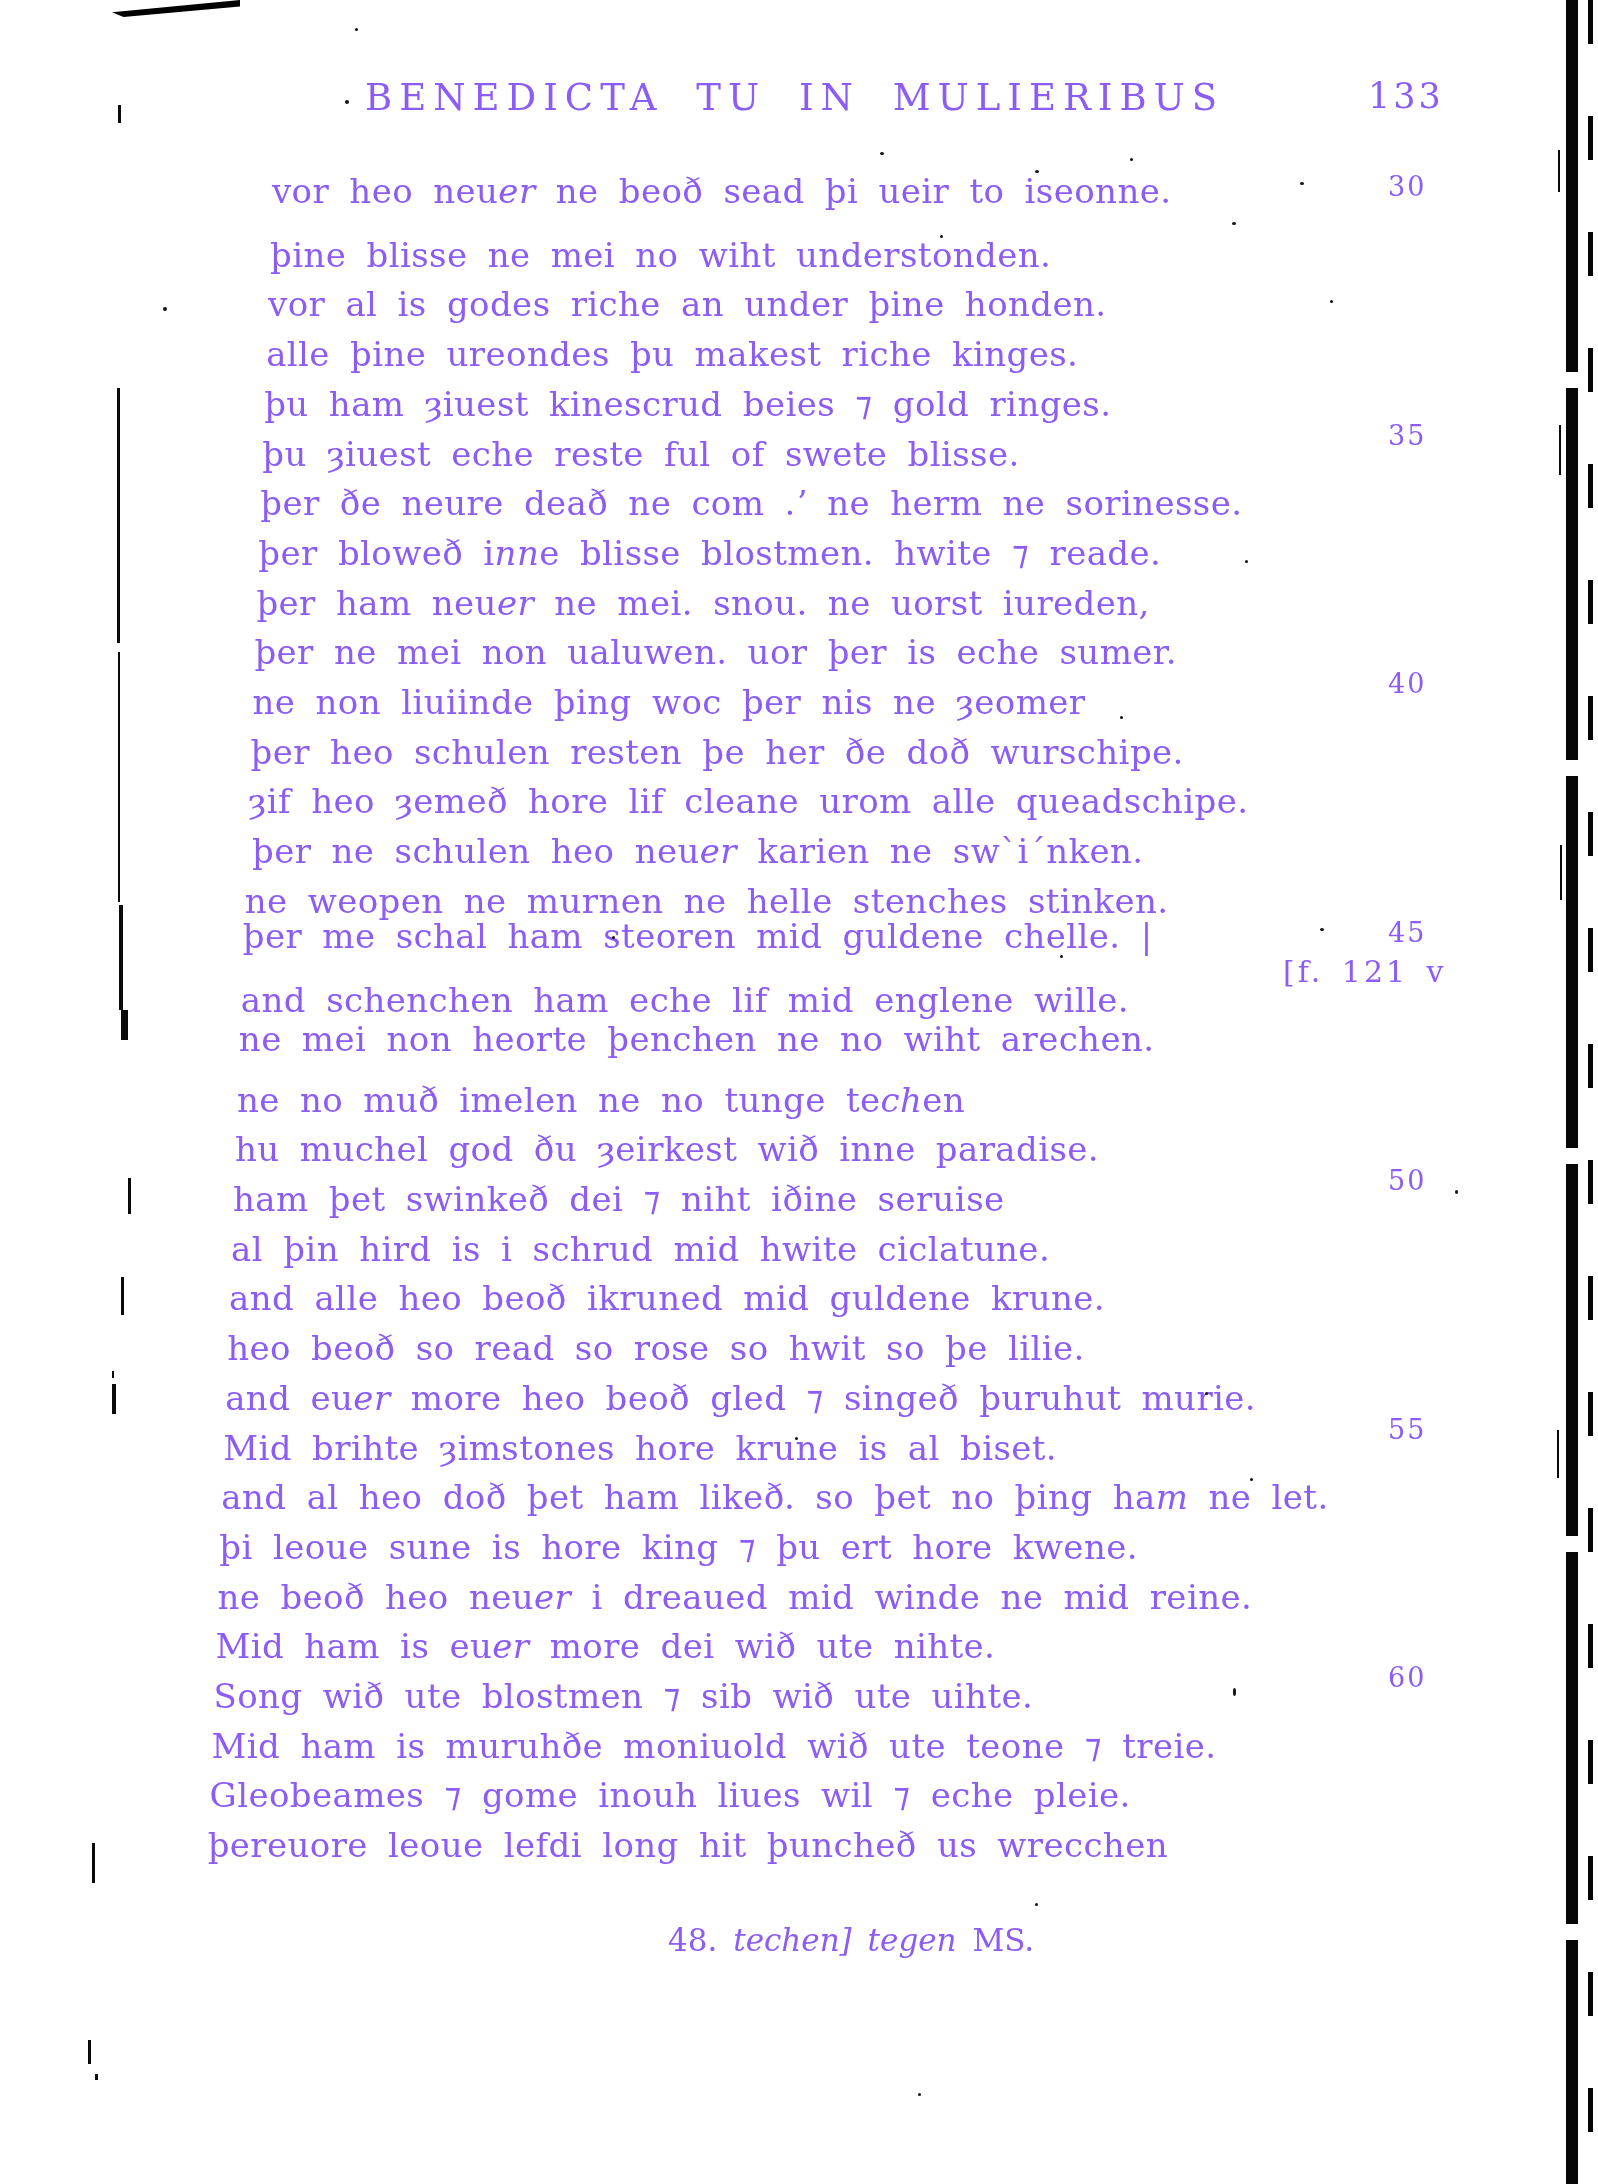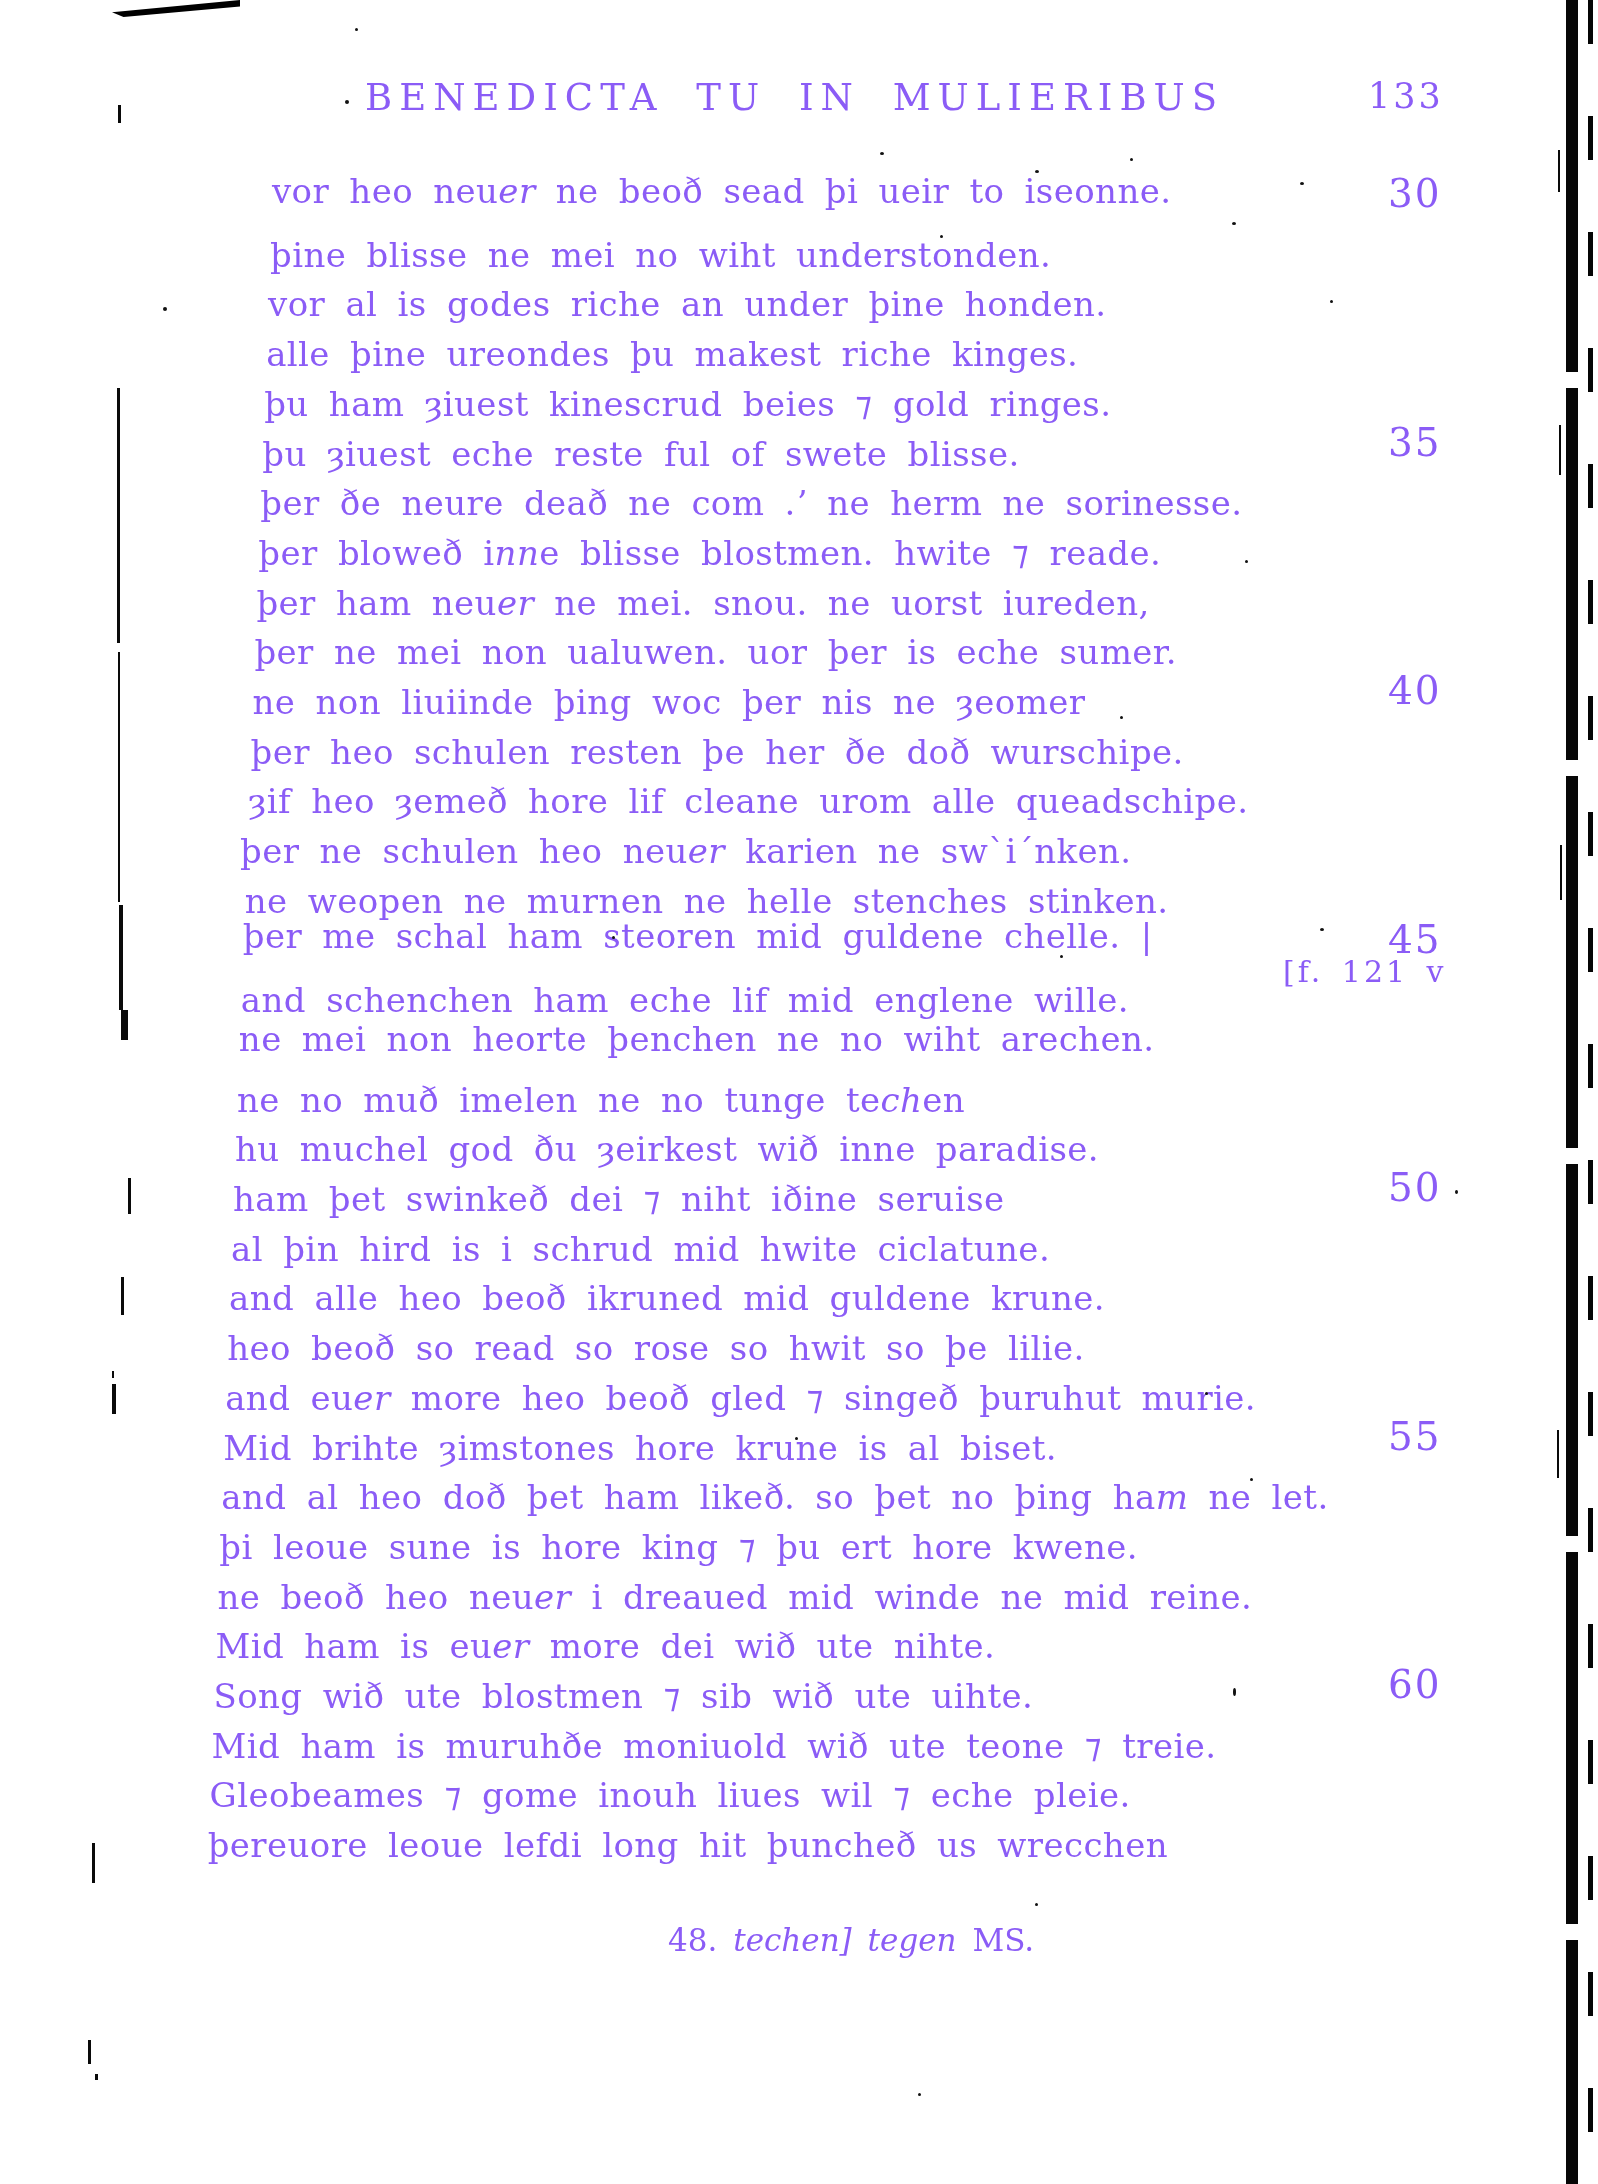--- a/index.html
+++ b/index.html
@@ -22,21 +22,21 @@
   }
   .poem-line{
     position:absolute;
     font-size:34px;line-height:40px;
     word-spacing:9px;letter-spacing:0.4px;
     white-space:nowrap;
   }
   .poem-line i{font-style:italic;}
   .line-number{
     position:absolute;left:1388px;
-    font-size:39px;letter-spacing:2px;
+    font-size:27px;letter-spacing:2px;
   }
   .margin-note{
     position:absolute;left:1283px;
     font-size:30px;letter-spacing:3px;word-spacing:6px;
     white-space:nowrap;
   }
   .footnote{
     position:absolute;left:668px;top:1922px;
     font-size:31px;word-spacing:6px;white-space:nowrap;
   }
@@ -79,21 +79,21 @@
       <div class="poem-line" style="top: 433.5px; left: 262.25px;"><span>þu ȝiuest eche reste ful of swete blisse.</span></div>
       <div class="line-number" style="top: 419.5px;">35</div>
       <div class="poem-line" style="top: 483.2px; left: 260.3px;"><span>þer ðe neure deað ne com .ʼ ne herm ne sorinesse.</span></div>
       <div class="poem-line" style="top: 532.9px; left: 258.35px;"><span>þer bloweð i</span><i>nn</i><span>e blisse blostmen. hwite ⁊ reade.</span></div>
       <div class="poem-line" style="top: 582.6px; left: 256.4px;"><span>þer ham neu</span><i>er</i><span> ne mei. snou. ne uorst iureden,</span></div>
       <div class="poem-line" style="top: 632.3px; left: 254.45px;"><span>þer ne mei non ualuwen. uor þer is eche sumer.</span></div>
       <div class="poem-line" style="top: 682px; left: 252.5px;"><span>ne non liuiinde þing woc þer nis ne ȝeomer</span></div>
       <div class="line-number" style="top: 668px;">40</div>
       <div class="poem-line" style="top: 731.7px; left: 250.55px;"><span>þer heo schulen resten þe her ðe doð wurschipe.</span></div>
       <div class="poem-line" style="top: 781.4px; left: 248.6px;"><span>ȝif heo ȝemeð hore lif cleane urom alle queadschipe.</span></div>
-      <div class="poem-line" style="top: 831.1px; left: 240px; text-align: right;"><span>þer ne schulen heo neu</span><i>er</i><span> karien ne swˋiˊnken.</span></div>
+      <div class="poem-line" style="top: 831.1px; left: 252px; text-align: right;"><span>þer ne schulen heo neu</span><i>er</i><span> karien ne swˋiˊnken.</span></div>
       <div class="poem-line" style="top: 880.8px; left: 244.7px;"><span>ne weopen ne murnen ne helle stenches stinken.</span></div>
       <div class="poem-line" style="top: 916px; left: 242.75px;"><span>þer me schal ham steoren mid guldene chelle. |</span></div>
       <div class="line-number" style="top: 916.5px;">45</div>
       <div class="poem-line" style="top: 980.2px; left: 240.8px;"><span>and schenchen ham eche lif mid englene wille.</span></div>
       <div class="margin-note" style="top: 954.2px;">[f. 121 v</div>
       <div class="poem-line" style="top: 1019px; left: 238.85px;"><span>ne mei non heorte þenchen ne no wiht arechen.</span></div>
       <div class="poem-line" style="top: 1079.6px; left: 236.9px;"><span>ne no muð imelen ne no tunge te</span><i>ch</i><span>en</span></div>
       <div class="poem-line" style="top: 1129.3px; left: 234.95px;"><span>hu muchel god ðu ȝeirkest wið inne paradise.</span></div>
       <div class="poem-line" style="top: 1179px; left: 233px;"><span>ham þet swinkeð dei ⁊ niht iðine seruise</span></div>
       <div class="line-number" style="top: 1165px;">50</div>

